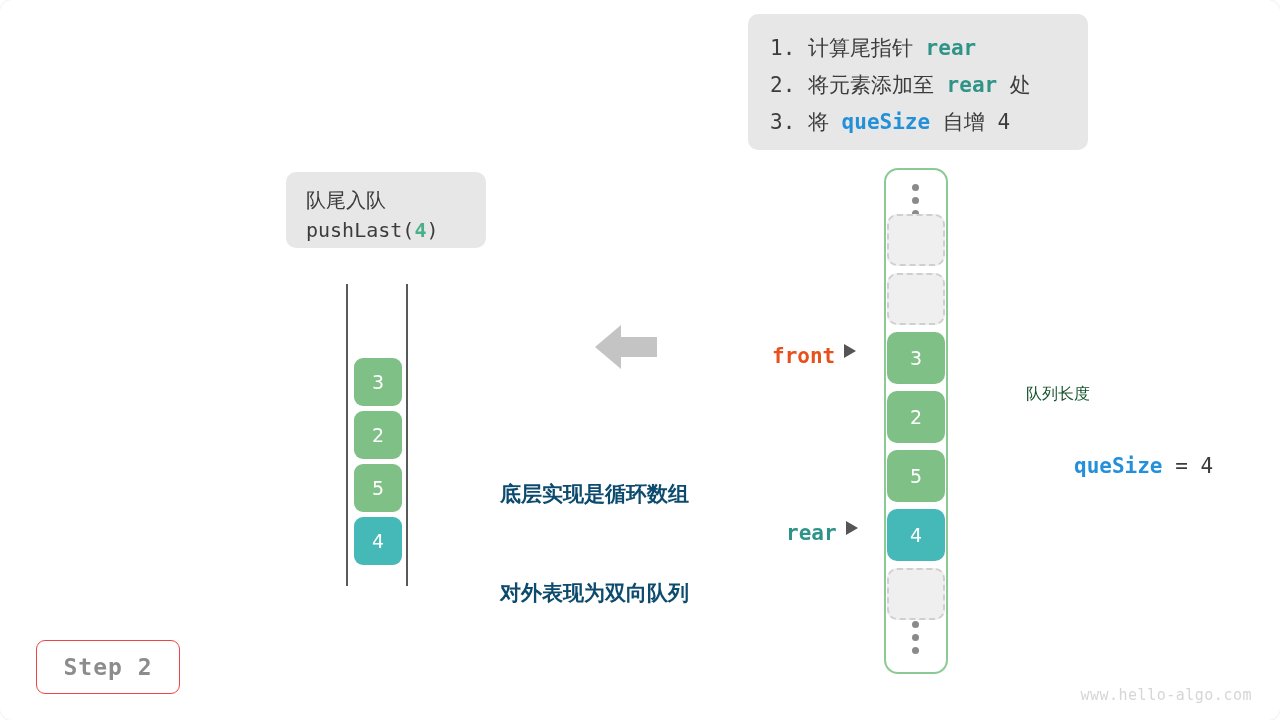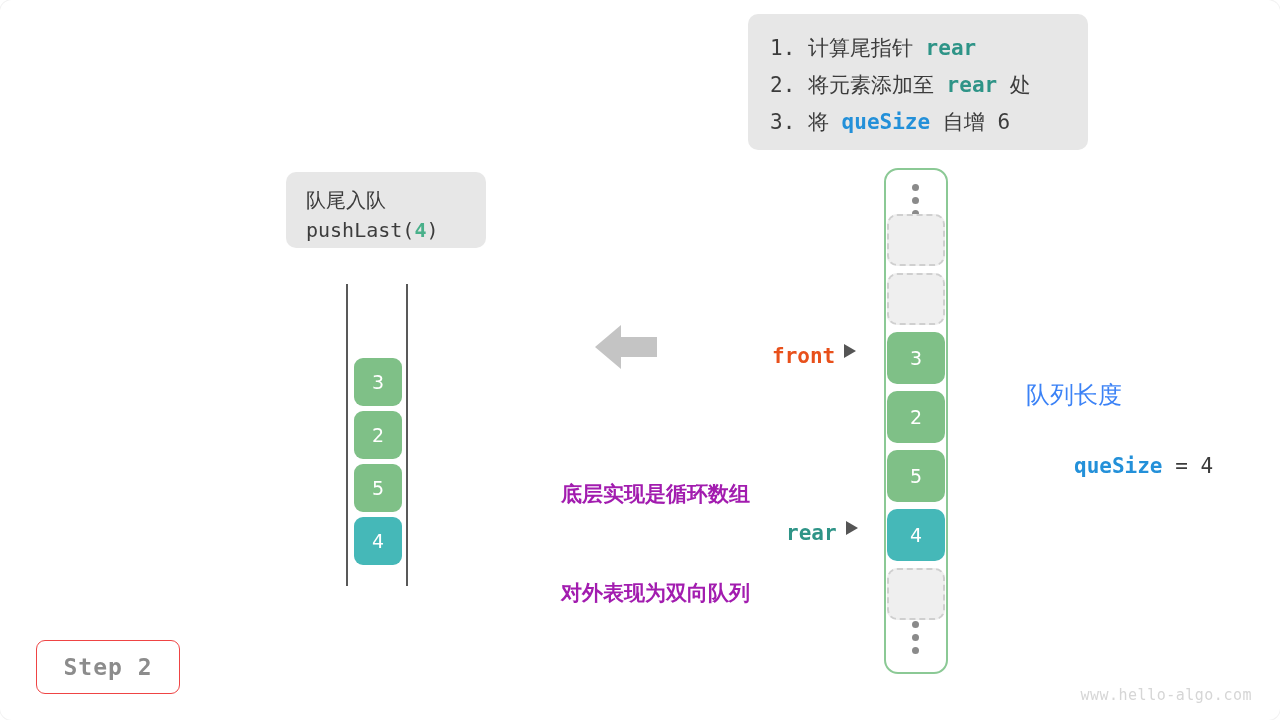--- a/index.html
+++ b/index.html
@@ -120,26 +120,26 @@
     width: 62px;
     height: 50px;
   }
 
   
   #note {
     position: absolute;
     left: 500px;
     top: 412px;
     width: 250px;
-    text-align: right;
+    text-align: left;
     font-family: "DejaVu Sans", sans-serif;
     font-size: 21px;
     font-weight: bold;
     line-height: 33px;
-    color: #a21caf;
+    color: #0c4a6e;
     white-space: pre;
   }
 
   
   #array-container {
     position: absolute;
     left: 884px;
     top: 168px;
     width: 64px;
     height: 506px;
@@ -210,23 +210,23 @@
   #ptr-rear  { left: 786px; top: 521px; color: #2e9487; }
 
   
   #size-info {
     position: absolute;
     left: 1026px;
     top: 342px;
     white-space: pre;
   }
   #size-info .zh {
-    font-family: Liberation Serif, serif;
-    font-size: 24px;
-    color: #3b82f6;
+    font-family: Liberation Mono, monospace;
+    font-size: 16px;
+    color: #14532d;
     line-height: 30px;
   }
   #size-info .code {
     font-family: "DejaVu Sans Mono", monospace;
     font-size: 21px;
     line-height: 36px;
     color: #3c3c3c;
     margin-left: 48px;
   }
 
@@ -264,21 +264,21 @@
 </head>
 <body>
 
 <div id="canvas">
 
   <div class="gray-box" id="steps-panel">
     <div class="step-line"><span>1.</span><span> 计算尾指针 </span><span class="kw-teal">rear</span><span></span></div>
 
     <div class="step-line"><span>2.</span><span> 将元素添加至 </span><span class="kw-teal">rear</span><span> 处</span></div>
 
-    <div class="step-line"><span>3.</span><span> 将 </span><span class="kw-blue">queSize</span><span> 自增 6</span></div>
+    <div class="step-line"><span>3.</span><span> 将 </span><span class="kw-blue">queSize</span><span> 自增 4</span></div>
   </div>
 
   <div class="gray-box" id="op-label">
     <div class="op-line">队尾入队</div>
     <div class="op-line"><span>pushLast(</span><span class="kw-green">4</span><span>)</span></div>
   </div>
 
   <div id="deque-view">
     <div class="wall wall-left"></div>
     <div class="wall wall-right"></div>

